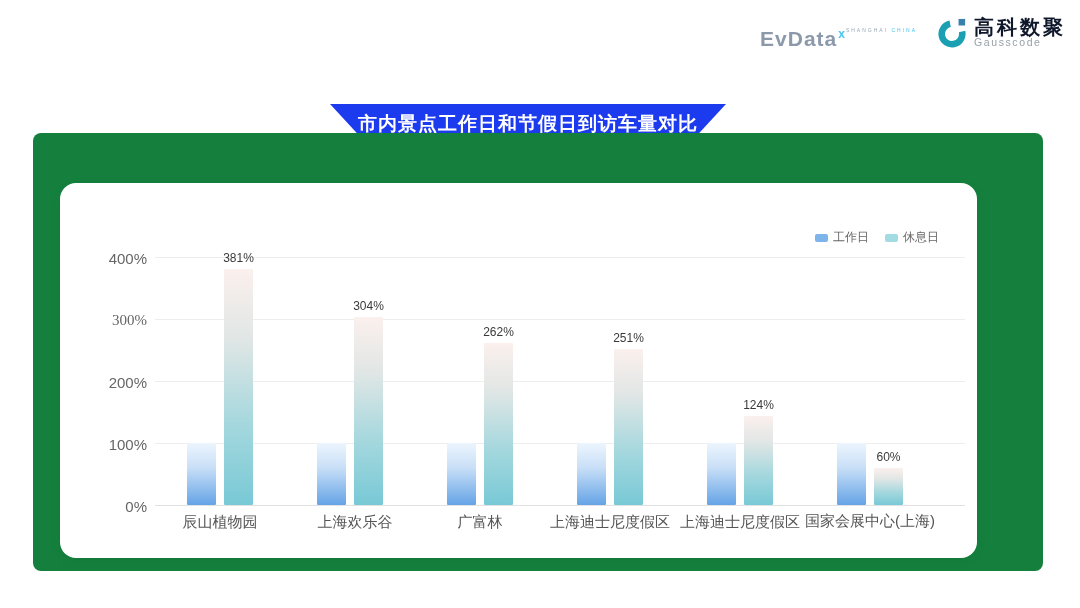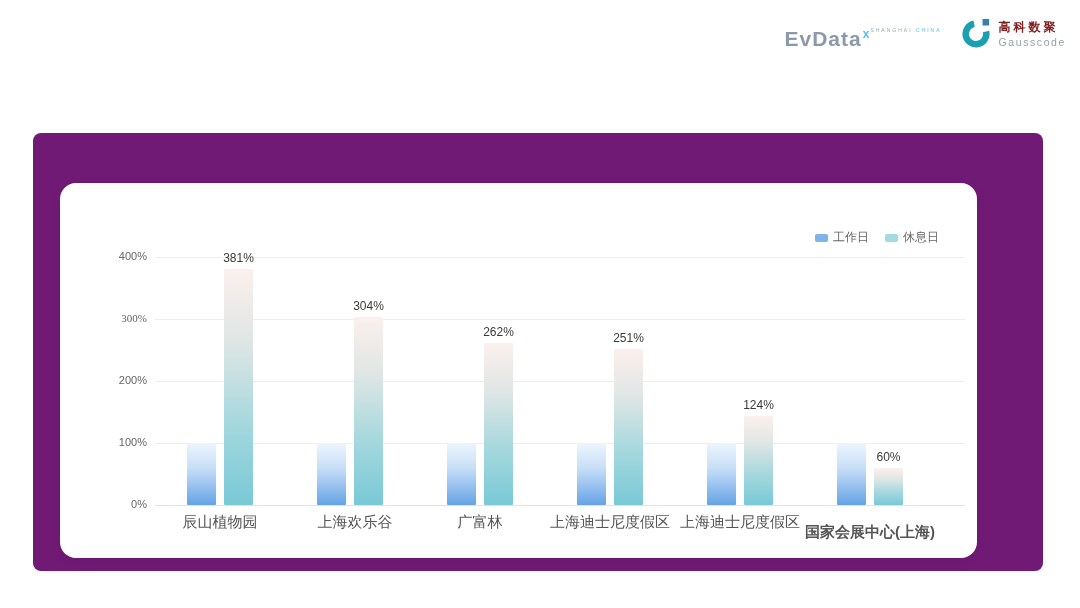--- a/index.html
+++ b/index.html
@@ -7,39 +7,39 @@
   .page{position:relative;width:1080px;height:608px;background:#ffffff;overflow:hidden;}
 
   
   .logos{position:absolute;top:18px;right:14px;display:flex;align-items:flex-start;gap:20px;}
   .evdata{display:flex;flex-direction:row;align-items:flex-start;margin-top:6px;}
   .evdata-top{font-size:21px;font-weight:700;color:#8b99aa;letter-spacing:1px;line-height:20px;}
   .evdata-top .sup{font-size:12px;color:#47c6f2;vertical-align:super;font-weight:700;margin-left:1px;}
   .evdata-sub{font-size:5px;letter-spacing:2px;color:#9aa7b5;margin-top:3px;}
   .evdata-sub .cy{color:#47c6f2;}
   .gc{display:flex;align-items:center;gap:7px;}
-  .gc-text .cn{font-size:12px;font-weight:700;color:#7f1d1d;letter-spacing:3px;line-height:18px;}
+  .gc-text .cn{font-size:20px;font-weight:700;color:#0f172a;letter-spacing:3px;line-height:18px;}
   .gc-text .en{font-size:10.5px;color:#97a0a8;letter-spacing:1.6px;line-height:12px;}
 
   
   .banner{position:absolute;left:330px;top:104px;width:396px;height:39px;
     clip-path:polygon(0 0,100% 0,calc(100% - 36px) 100%,36px 100%);
     display:flex;align-items:center;justify-content:center;}
   .banner span{color:#ffffff;font-size:19px;font-weight:700;letter-spacing:1px;}
 
   
-  .panel{position:absolute;left:33px;top:133px;width:1010px;height:438px;background:#701a75;border-radius:8px;}
+  .panel{position:absolute;left:33px;top:133px;width:1010px;height:438px;background:#15803d;border-radius:8px;}
   .card{position:absolute;left:27px;top:50px;width:917px;height:375px;background:#ffffff;border-radius:16px;
     box-shadow:0 3px 12px rgba(0,0,0,0.05);}
 
   
   .plot{position:absolute;inset:0;}
   .gridline{position:absolute;height:1px;background:#ededed;}
   .gridline.base{background:#e2e2e2;}
-  .ytick{position:absolute;width:56px;text-align:right;font-size:11px;color:#666;}
+  .ytick{position:absolute;width:56px;text-align:right;font-size:15px;color:#666;}
   .bar{position:absolute;border-radius:1px;}
   .vlabel{position:absolute;width:64px;text-align:center;font-size:12px;color:#3a3a3a;}
   .clabel{position:absolute;width:130px;text-align:center;font-size:15px;color:#555;}
 
   .legend{position:absolute;top:46px;right:38px;display:flex;align-items:center;gap:16px;}
   .legend-item{display:flex;align-items:center;gap:5px;cursor:pointer;}
   .legend-swatch{width:13px;height:8px;border-radius:2px;}
   .legend-label{font-size:12px;color:#666;}
 </style>
 </head>
@@ -57,20 +57,23 @@
         <circle cx="16" cy="17" r="11" fill="none" stroke="#1b9fb3" stroke-width="7" stroke-dasharray="52 17" stroke-dashoffset="-8" transform="rotate(-55 16 17)"></circle>
         <rect x="23" y="1" width="7" height="7" fill="#3a7fae"></rect>
       </svg>
       <div class="gc-text">
         <div class="cn">高科数聚</div>
         <div class="en">Gausscode</div>
       </div>
     </div>
   </header>
 
+  <div class="banner" id="banner" style="background: rgb(29, 59, 238);">
+    <span>市内景点工作日和节假日到访车量对比</span>
+  </div>
 
   <div class="panel">
     <div class="card">
       <div class="legend" id="legend">
           <div class="legend-item">
             <div class="legend-swatch" style="background: rgb(125, 180, 234);"></div>
             <div class="legend-label">工作日</div>
           </div>
           <div class="legend-item">
             <div class="legend-swatch" style="background: rgb(163, 219, 227);"></div>
@@ -104,18 +107,18 @@
           <div class="bar" style="left: 554px; width: 29px; top: 166px; height: 156px; background: linear-gradient(rgb(251, 240, 237) 0%, rgb(224, 230, 229) 30%, rgb(166, 216, 222) 65%, rgb(120, 201, 214) 100%);"></div>
           <div class="vlabel" style="left: 536.5px; top: 148px;">251%</div>
           <div class="clabel" style="left: 485px; top: 330px;">上海迪士尼度假区</div>
           <div class="bar" style="left: 647px; width: 29px; top: 260px; height: 62px; background: linear-gradient(rgb(237, 245, 253) 0%, rgb(200, 223, 247) 40%, rgb(101, 163, 230) 100%);"></div>
           <div class="bar" style="left: 684px; width: 29px; top: 233px; height: 89px; background: linear-gradient(rgb(251, 240, 237) 0%, rgb(224, 230, 229) 30%, rgb(166, 216, 222) 65%, rgb(120, 201, 214) 100%);"></div>
           <div class="vlabel" style="left: 666.5px; top: 215px;">124%</div>
           <div class="clabel" style="left: 615px; top: 330px;">上海迪士尼度假区</div>
           <div class="bar" style="left: 777px; width: 29px; top: 260px; height: 62px; background: linear-gradient(rgb(237, 245, 253) 0%, rgb(200, 223, 247) 40%, rgb(101, 163, 230) 100%);"></div>
           <div class="bar" style="left: 814px; width: 29px; top: 285px; height: 37px; background: linear-gradient(rgb(251, 240, 237) 0%, rgb(224, 230, 229) 30%, rgb(166, 216, 222) 65%, rgb(120, 201, 214) 100%);"></div>
           <div class="vlabel" style="left: 796.5px; top: 267px;">60%</div>
-          <div class="clabel" style="left: 745px; top: 340px; font-weight: bold;">国家会展中心(上海)</div>
+          <div class="clabel" style="left: 745px; top: 329px;">国家会展中心(上海)</div>
         </div>
     </div>
   </div>
 
 </div>
 
 </body></html>

